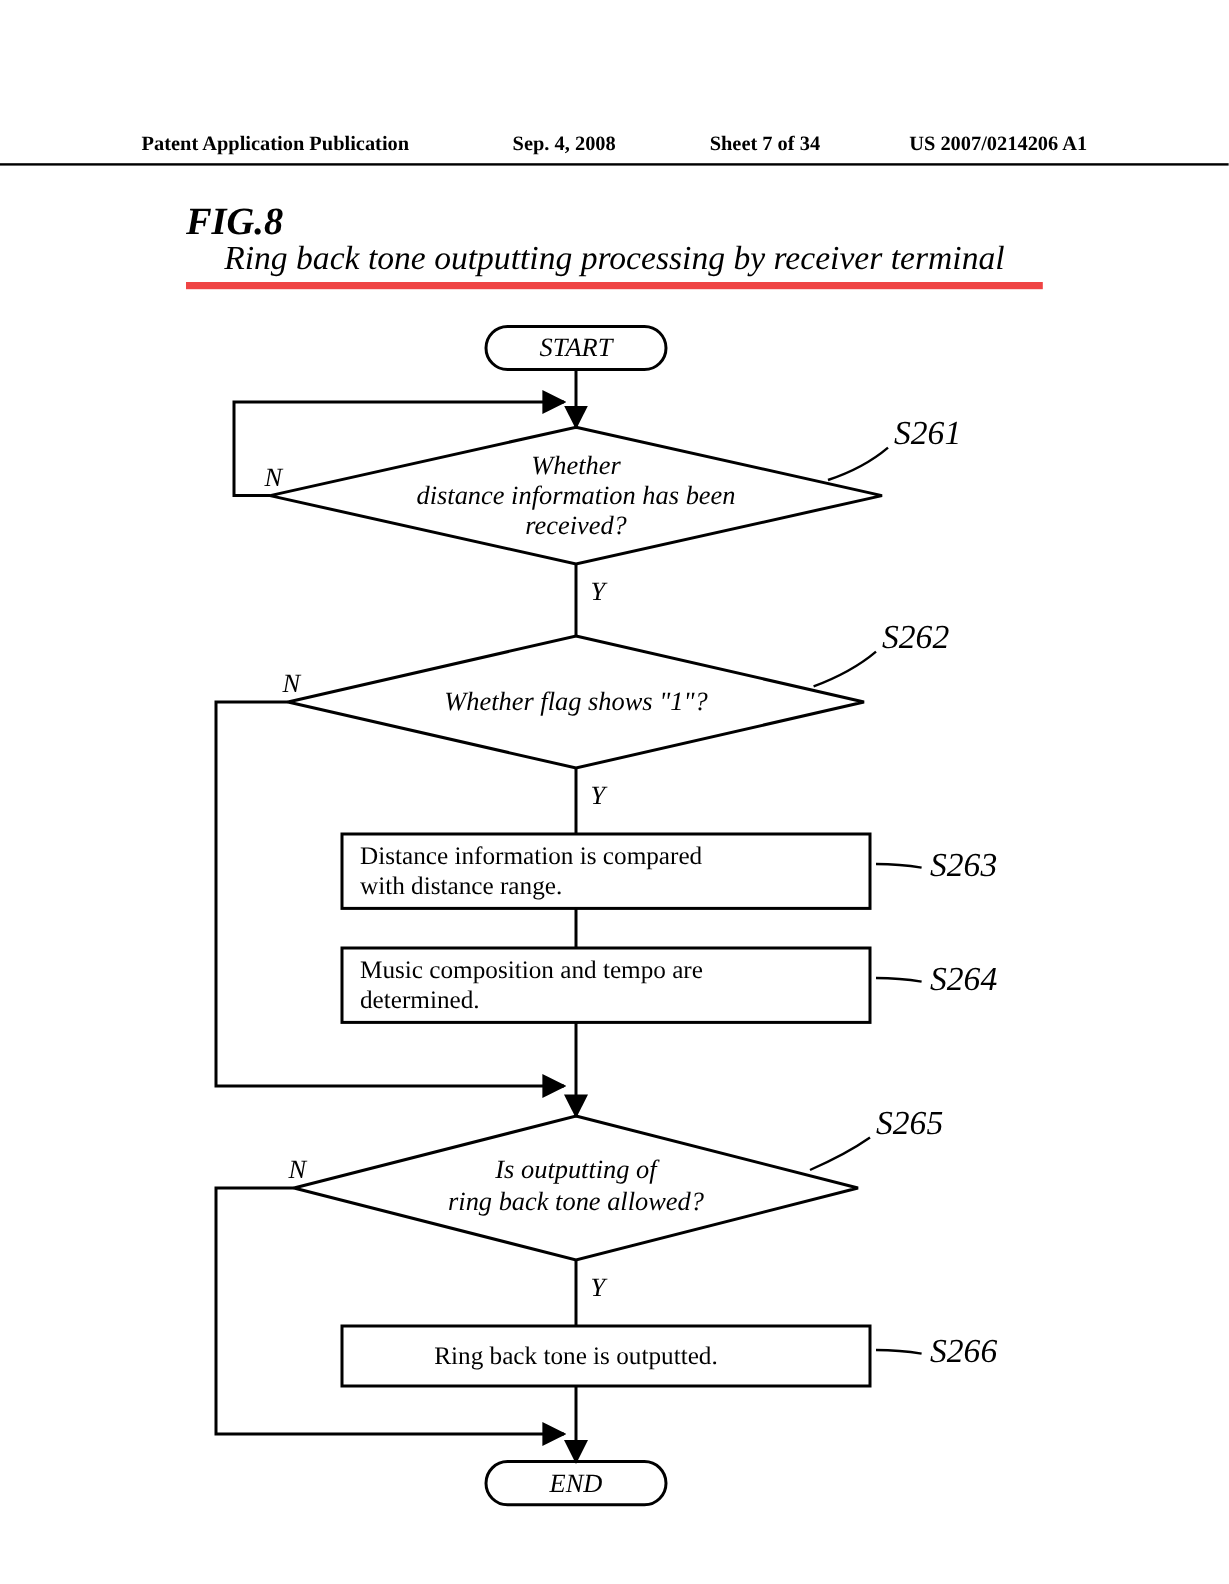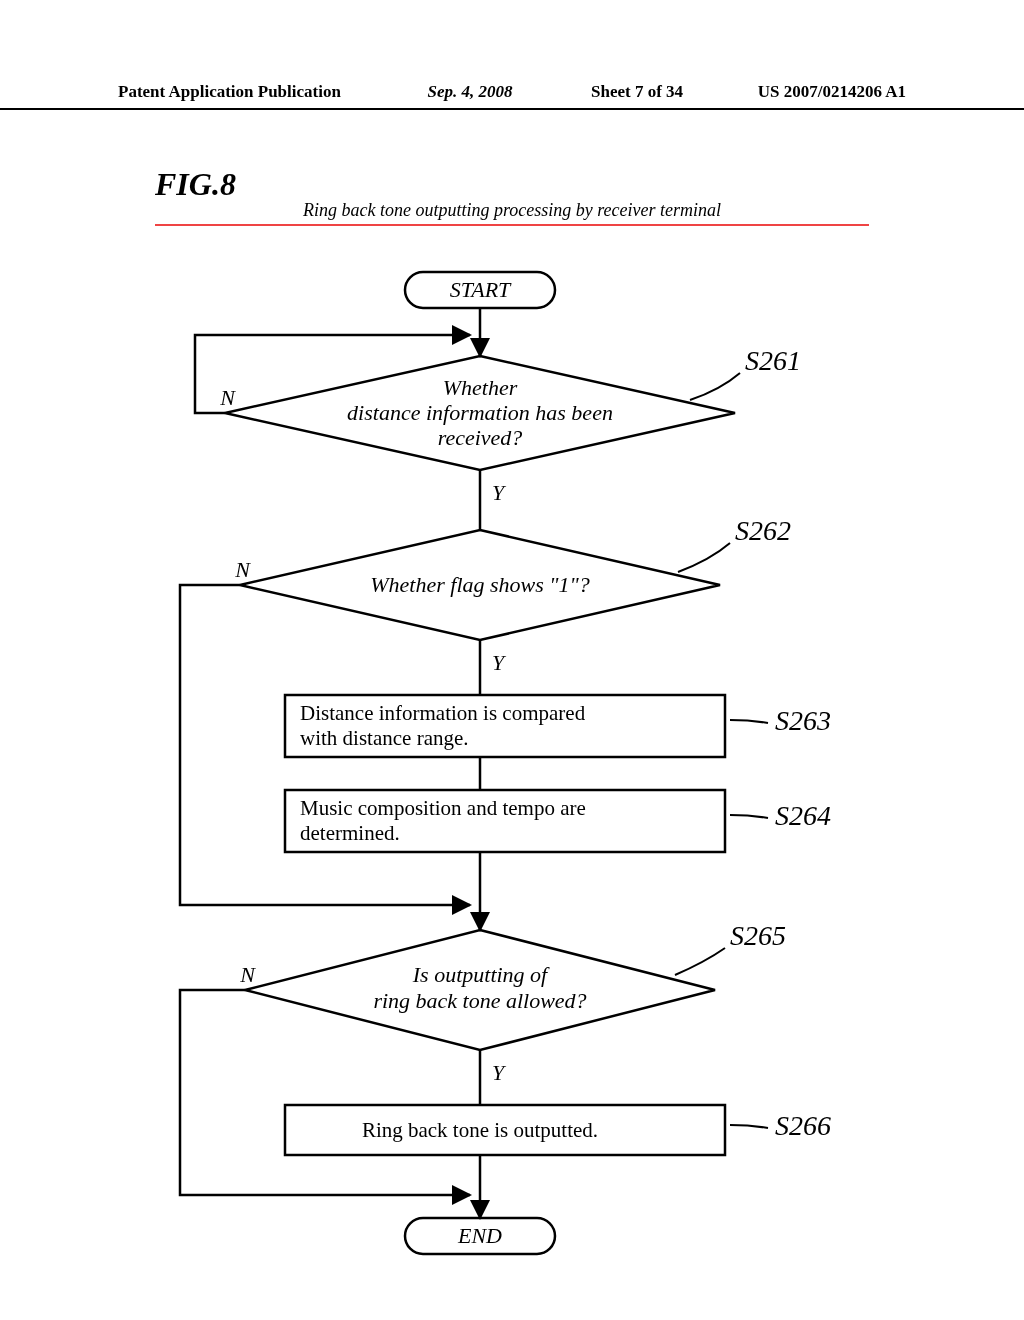--- a/index.html
+++ b/index.html
@@ -11,56 +11,56 @@
   }
   .page {
     width: 1024px;
     height: 1320px;
     position: relative;
     box-sizing: border-box;
     background: #fff;
   }
   .header {
     position: absolute;
-    top: 82px;
+    top: 66px;
     left: 0;
     width: 1024px;
     text-align: center;
   }
   .header-line {
     display: flex;
     justify-content: space-between;
     align-items: baseline;
     padding: 0 118px 6px 118px;
     border-bottom: 2px solid #000;
     font-size: 17px;
     font-weight: bold;
   }
-  .header-line span.date { padding-left: 12px; font-style: italic; }
-  .header-line span.sheet { padding-left: 4px; }
+  .header-line span.date { padding-left: 12px; }
+  .header-line span.sheet { padding-left: 4px; margin-top: 44px; }
   .fig-label {
     position: absolute;
     left: 155px;
     top: 148px;
     font-size: 32px;
     font-style: italic;
     font-weight: bold;
     margin-top: 18px;
   }
   .subtitle-wrap {
     position: absolute;
     left: 155px;
     top: 200px;
     width: 714px;
   }
   .subtitle {
-    font-size: 18px;
+    font-size: 28px;
     font-style: italic;
     padding: 0 4px 3px 4px;
-    border-bottom: 2px solid #ef4444;
+    border-bottom: 6px solid #ef4444;
     display: block;
     text-align: center;
   }
   svg.flow {
     position: absolute;
     left: 0;
     top: 0;
   }
   
   .svg-text {

